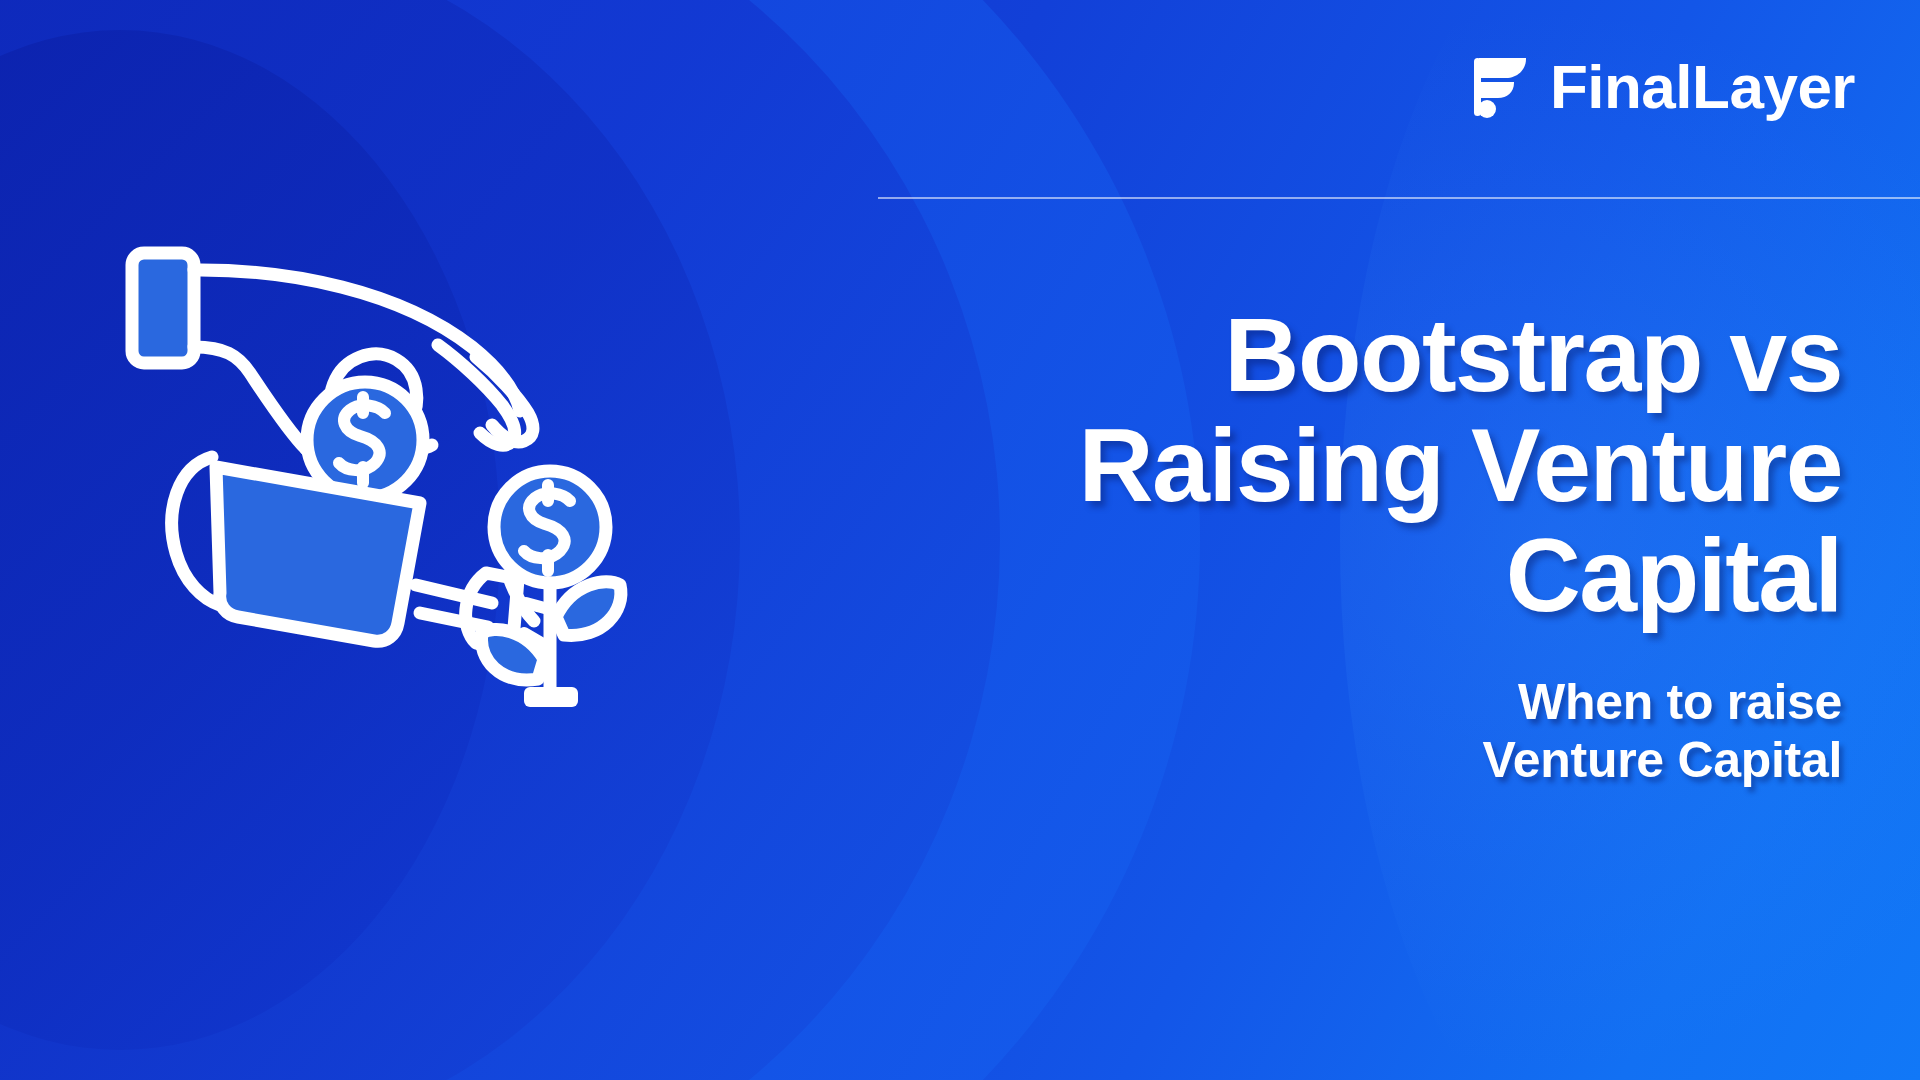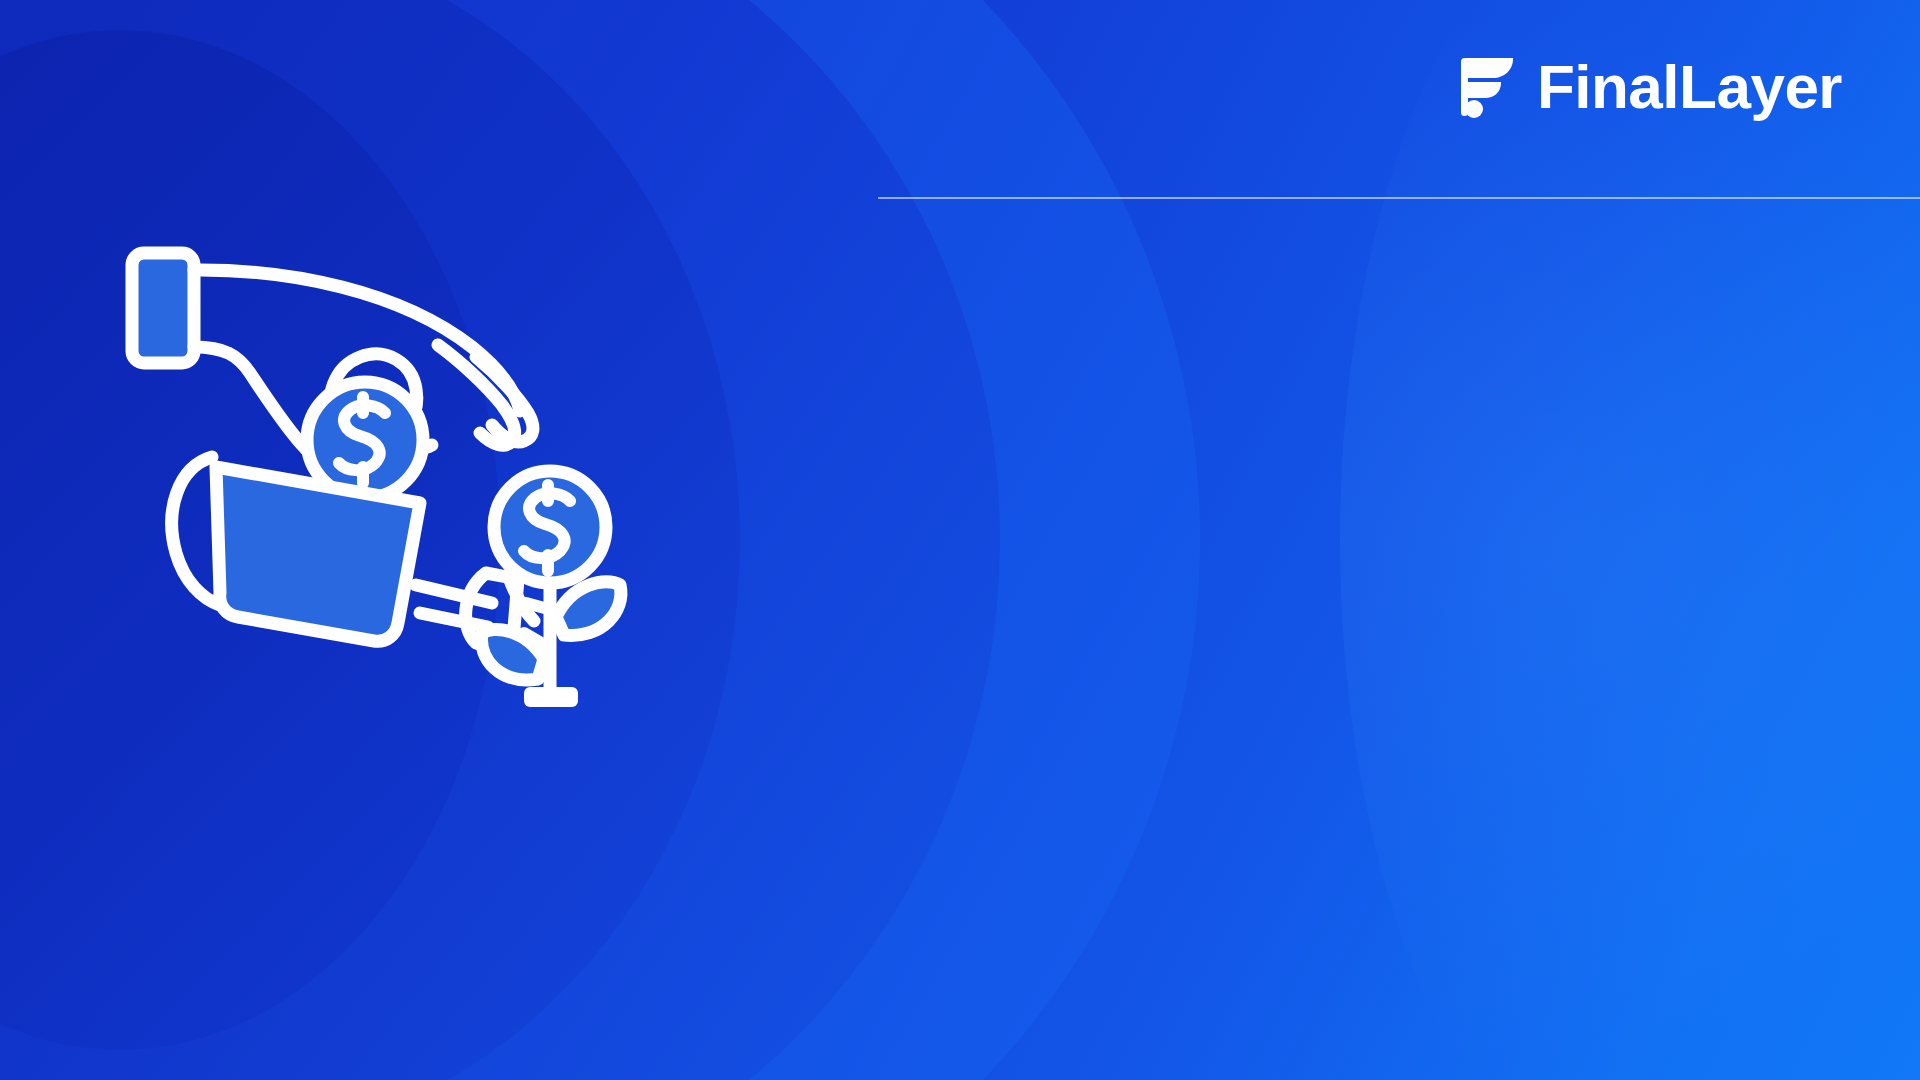--- a/index.html
+++ b/index.html
@@ -52,21 +52,21 @@
   .sheen {
     width:700px; height:1400px;
     right:-120px; top:-160px;
     border-radius:50%;
     background:radial-gradient(circle at 30% 50%, rgba(60,150,255,.22), rgba(60,150,255,0) 62%);
   }
 
   
   .brand {
     position:absolute;
-    right:78px; top:56px;
+    right:65px; top:56px;
     display:flex; align-items:center; gap:22px;
     z-index:8;
   }
   .brand-mark { width:58px; height:62px; flex:none; }
   .brand-name {
     color:#ffffff;
     font-size:62px;
     font-weight:700;
     letter-spacing:-0.5px;
     line-height:1;
@@ -203,14 +203,25 @@
       <path d="M9 2 H56 L56 3 C56 14 47 22 36 22 H9 Z" fill="#ffffff"></path>
       <path d="M9 26 H44 L44 27 C44 36 37 42 28 42 H9 Z" fill="#ffffff"></path>
       <circle cx="17" cy="53" r="9" fill="#ffffff"></circle>
       <rect x="4" y="2" width="7" height="58" rx="3.5" fill="#ffffff"></rect>
     </svg>
     <div class="brand-name">FinalLayer</div>
   </div>
 
   <div class="divider"></div>
 
+  <div class="copy">
+    <div class="headline">
+      <div>Bootstrap vs</div>
+      <div>Raising Venture</div>
+      <div>Capital</div>
+    </div>
+    <div class="subhead">
+      <div>When to raise</div>
+      <div>Venture Capital</div>
+    </div>
+  </div>
 
 </div>
 
 </body></html>

